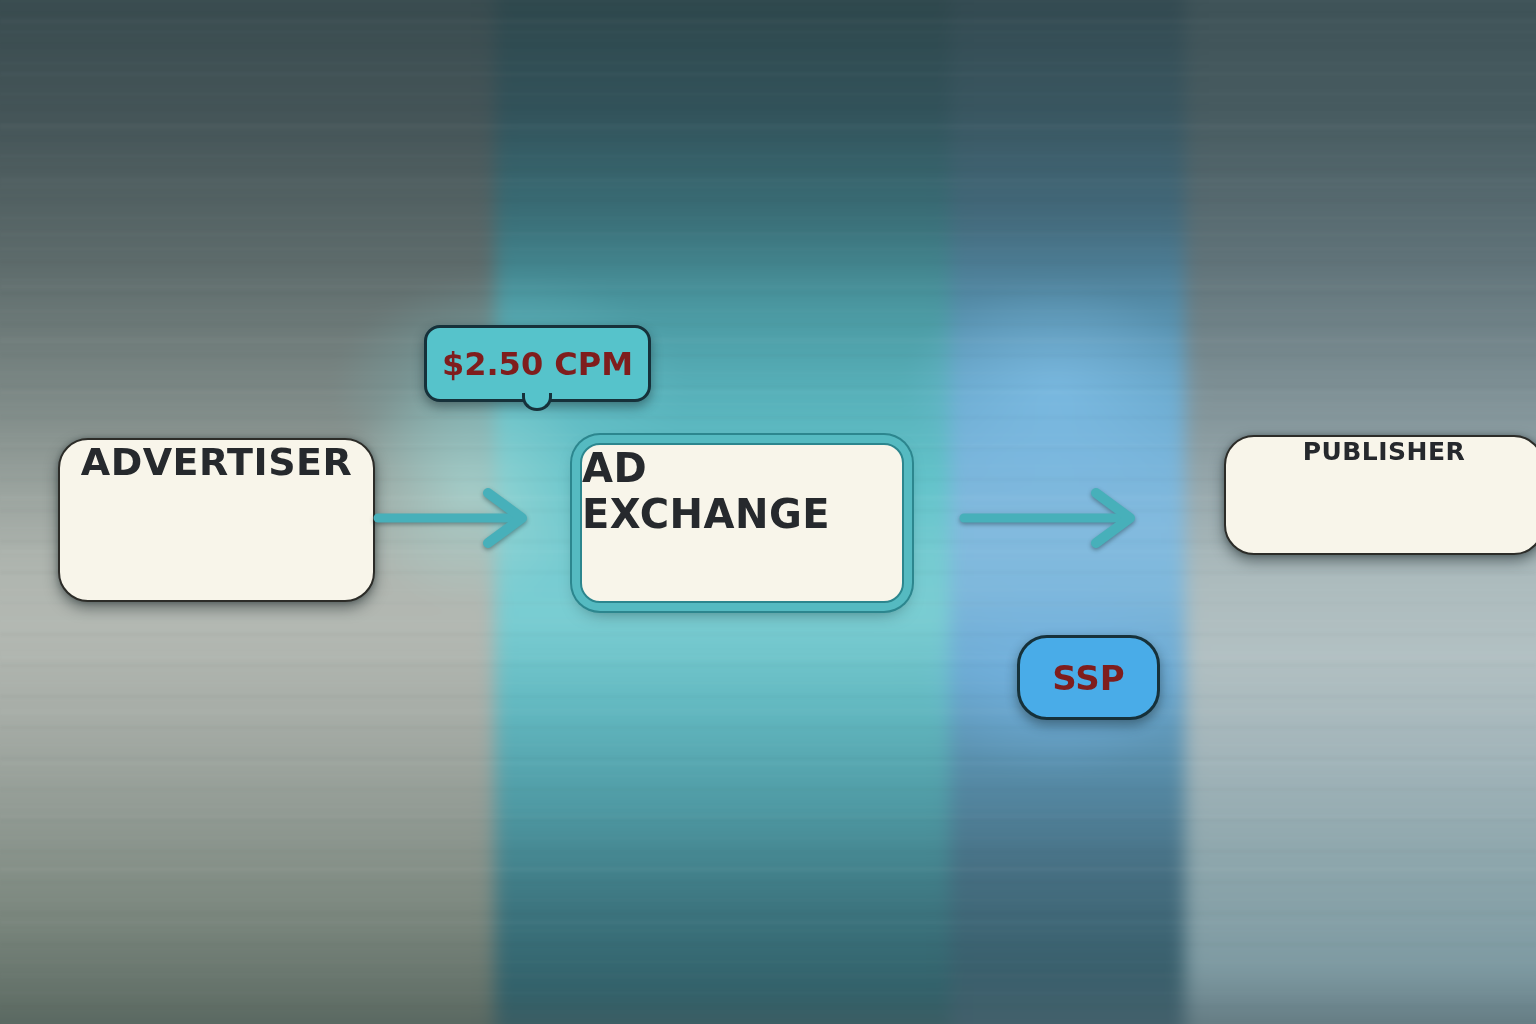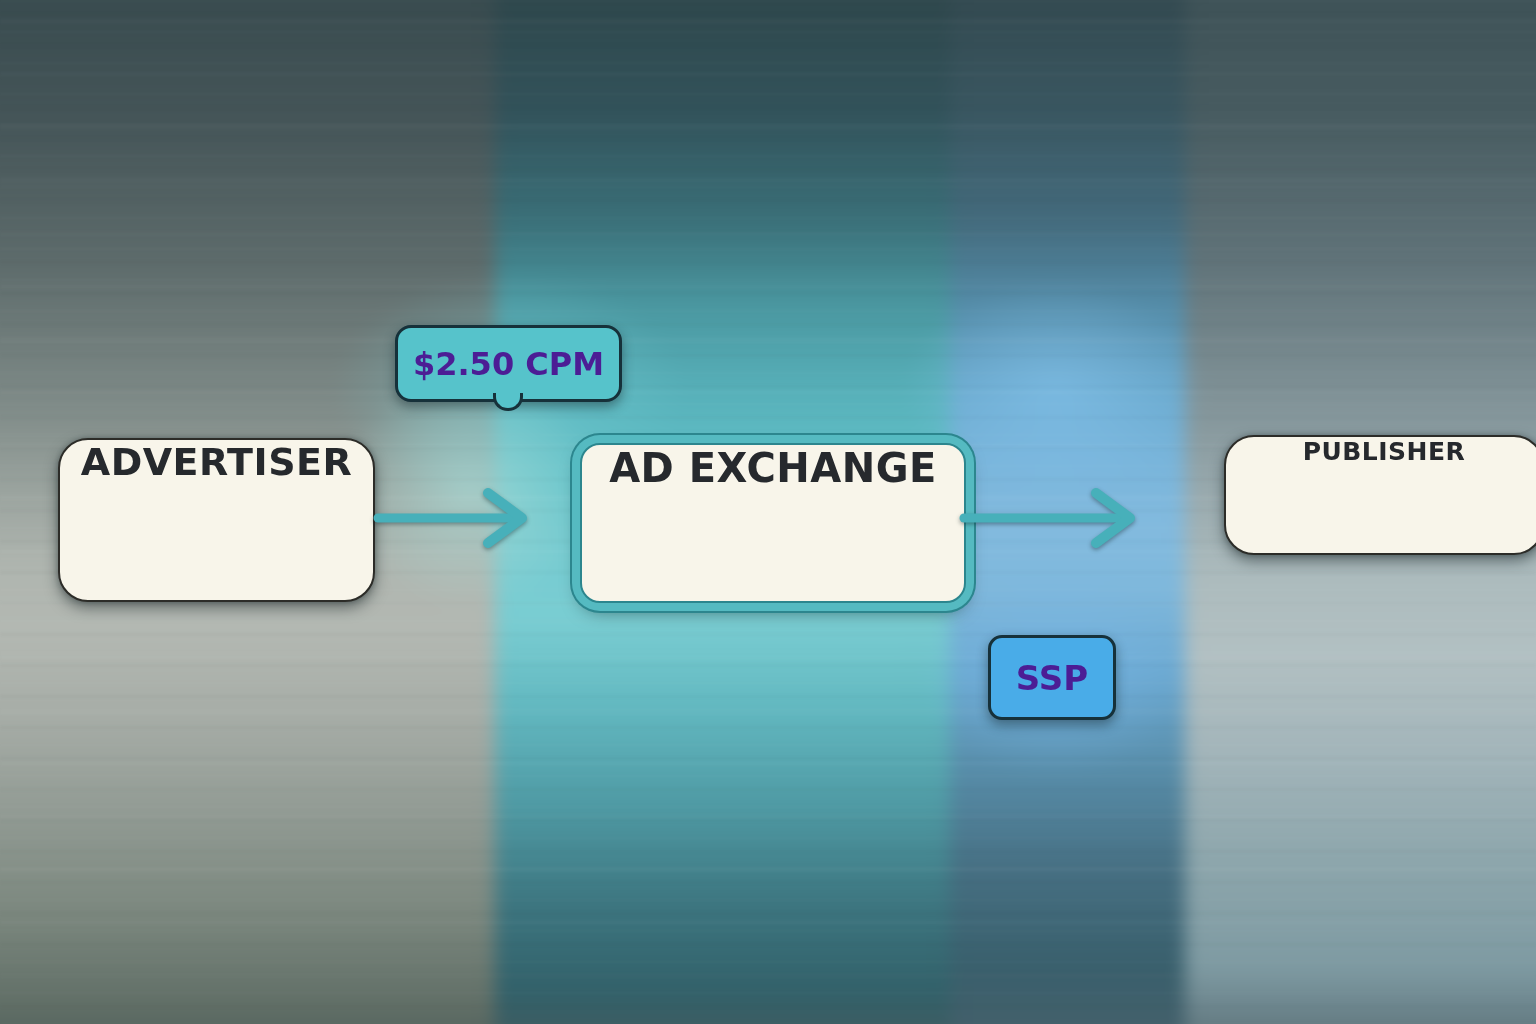--- a/index.html
+++ b/index.html
@@ -70,37 +70,38 @@
     background: #f8f5ea;
     border: 2px solid #2c2c28;
     border-radius: 30px;
     color: #26292d;
     font-weight: bold;
     letter-spacing: 0.5px;
     box-shadow: 0 6px 14px rgba(22,34,36,0.5), 0 0 5px rgba(22,34,36,0.3);
   }
   .node-advertiser { left: 58px;  top: 438px; width: 317px; height: 164px; font-size: 38px; }
   .node-publisher  { left: 1224px; top: 435px; width: 320px; height: 120px; font-size: 25px; }
-  .node-exchange   { left: 580px; top: 443px; width: 386px; height: 160px; font-size: 40px;
+  .node-exchange   { left: 580px; top: 443px; width: 324px; height: 160px; font-size: 40px;
     border: 2px solid #2c868e; border-radius: 20px;
     box-shadow: 0 0 0 8px #55bac1, 0 0 0 10px #2c868e, 0 8px 18px rgba(18,32,35,0.55);
   }
 
   .badge {
     position: absolute;
     display: flex; align-items: center; justify-content: center;
     border: 3px solid #16313a;
     border-radius: 16px;
-    color: #4c1d95;
+    color: #7f1d1d;
     font-weight: bold;
     box-shadow: 0 5px 12px rgba(16,30,36,0.45);
+    margin-left: 29px;
   }
   .badge-cpm { left: 395px; top: 325px; width: 227px; height: 77px; font-size: 32px; background: #56c3cb; }
   .badge-deal { left: 958px; top: 330px; width: 192px; height: 72px; font-size: 30px; background: #46a9e5; }
-  .badge-ssp { left: 988px; top: 635px; width: 128px; height: 85px; font-size: 34px; background: #49ace8; border-radius: 14px; }
+  .badge-ssp { left: 988px; top: 635px; width: 143px; height: 85px; font-size: 34px; background: #49ace8; border-radius: 30px; }
 
   .notch {
     position: absolute; bottom: -12px; width: 30px; height: 18px;
     border: 3px solid #16313a; border-top: none;
     border-radius: 0 0 15px 15px / 0 0 14px 14px;
     z-index: 2;
   }
   .badge-cpm .notch { left: 43%; background: #56c3cb; }
   .badge-deal .notch { left: 48%; background: #46a9e5; }
 

